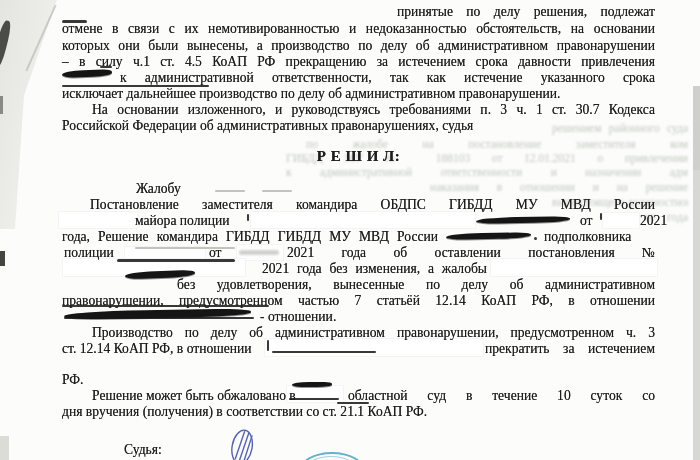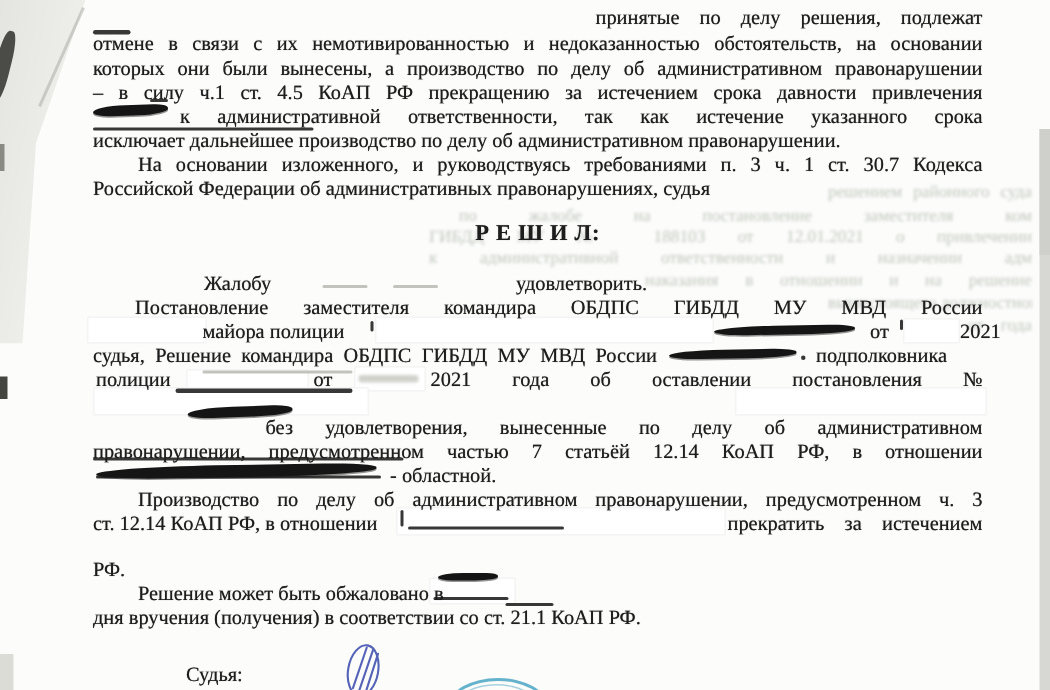--- a/index.html
+++ b/index.html
@@ -95,38 +95,39 @@
 <div class="seg j" style="left: 397px; top: 4px; width: 258px;">принятые по делу решения, подлежат</div>
     <div class="seg j" style="left: 62px; top: 21px; width: 593px;">отмене в связи с их немотивированностью и недоказанностью обстоятельств, на основании</div>
     <div class="seg j" style="left: 62px; top: 38px; width: 593px;">которых они были вынесены, а производство по делу об административном правонарушении</div>
     <div class="seg j" style="left: 62px; top: 54px; width: 593px;">– в силу ч.1 ст. 4.5 КоАП РФ прекращению за истечением срока давности привлечения</div>
     <div class="seg p" style="left: 62px; top: 86px; width: auto;">исключает дальнейшее производство по делу об административном правонарушении.</div>
     <div class="seg j" style="left: 120px; top: 70px; width: 535px;">к административной ответственности, так как истечение указанного срока</div>
     <div class="seg j" style="left: 92px; top: 102px; width: 563px;">На основании изложенного, и руководствуясь требованиями п. 3 ч. 1 ст. 30.7 Кодекса</div>
     <div class="seg p" style="left: 62px; top: 118px; width: auto;">Российской Федерации об административных правонарушениях, судья</div>
     <div class="seg c b" style="left: 62px; top: 149px; width: 593px;">Р Е Ш И Л:</div>
     <div class="seg p" style="left: 112px; top: 181px; width: auto; margin-left: 24px;">Жалобу</div>
-    <div class="seg p" style="left: 344px; top: 181px; width: auto;">удовлетворить.</div>
     <div class="seg j" style="left: 90px; top: 197px; width: 565px;">Постановление заместителя командира ОБДПС ГИБДД МУ МВД России</div>
     <div class="seg p" style="left: 135px; top: 213px; width: auto;">майора полиции</div>
     <div class="seg p" style="left: 580px; top: 213px; width: auto;">от</div>
     <div class="seg p" style="left: 640px; top: 213px; width: auto;">2021</div>
-    <div class="seg j" style="left: 62px; top: 229px; width: 376px;">судья, Решение командира ОБДПС ГИБДД МУ МВД России</div>
+    <div class="seg j" style="left: 62px; top: 229px; width: 376px;">года, Решение командира ГИБДД ГИБДД МУ МВД России</div>
     <div class="seg j" style="left: 544px; top: 229px; width: 111px;">подполковника</div>
     <div class="seg p" style="left: 64px; top: 245px; width: auto;">полиции</div>
     <div class="seg p" style="left: 209px; top: 245px; width: auto;">от</div>
     <div class="seg j" style="left: 287px; top: 245px; width: 368px;">2021 года об оставлении постановления №</div>
+    <div class="seg j" style="left: 262px; top: 261px; width: 225px;">2021 года без изменения, а жалобы</div>
     <div class="seg j" style="left: 177px; top: 277px; width: 478px;">без удовлетворения, вынесенные по делу об административном</div>
     <div class="seg j" style="left: 62px; top: 293px; width: 593px;">правонарушении, предусмотренном частью 7 статьёй 12.14 КоАП РФ, в отношении</div>
-    <div class="seg p" style="left: 260px; top: 309px; width: auto;">- областной.</div>
+    <div class="seg p" style="left: 260px; top: 309px; width: auto;">- отношении.</div>
     <div class="seg j" style="left: 92px; top: 325px; width: 563px;">Производство по делу об административном правонарушении, предусмотренном ч. 3</div>
     <div class="seg p" style="left: 62px; top: 341px; width: auto;">ст. 12.14 КоАП РФ, в отношении</div>
     <div class="seg j" style="left: 485px; top: 341px; width: 170px;">прекратить за истечением</div>
     <div class="seg p" style="left: 62px; top: 372px; width: auto;">РФ.</div>
     <div class="seg p" style="left: 92px; top: 388px; width: auto; text-align: right;">Решение может быть обжаловано в</div>
+    <div class="seg j" style="left: 348px; top: 388px; width: 307px;">областной суд в течение 10 суток со</div>
     <div class="seg p" style="left: 62px; top: 404px; width: auto;">дня вручения (получения) в соответствии со ст. 21.1 КоАП РФ.</div>
     <div class="seg p" style="left: 124px; top: 442px; width: auto;">Судья:</div>
     <div class="bleed" style="left: 552px; top: 122px; width: 136px;">решением районного суда</div>
     <div class="bleed" style="left: 306px; top: 138px; width: 382px;">по жалобе на постановление заместителя ком</div>
     <div class="bleed" style="left: 286px; top: 152px; width: 402px;">ГИБДД МУ № 188103 от 12.01.2021 о привлечении</div>
     <div class="bleed" style="left: 286px; top: 166px; width: 402px;">к административной ответственности и назначении адм</div>
     <div class="bleed" style="left: 430px; top: 181px; width: 258px;">наказания в отношении и на решение</div>
     <div class="bleed" style="left: 552px; top: 196px; width: 136px;">вышестоящего должностного</div>
     <div class="bleed" style="left: 610px; top: 211px; width: 78px;">лица от года</div>
     <div class="patch" style="left: 58px; top: 211px; width: 78px; height: 16px;"></div>

